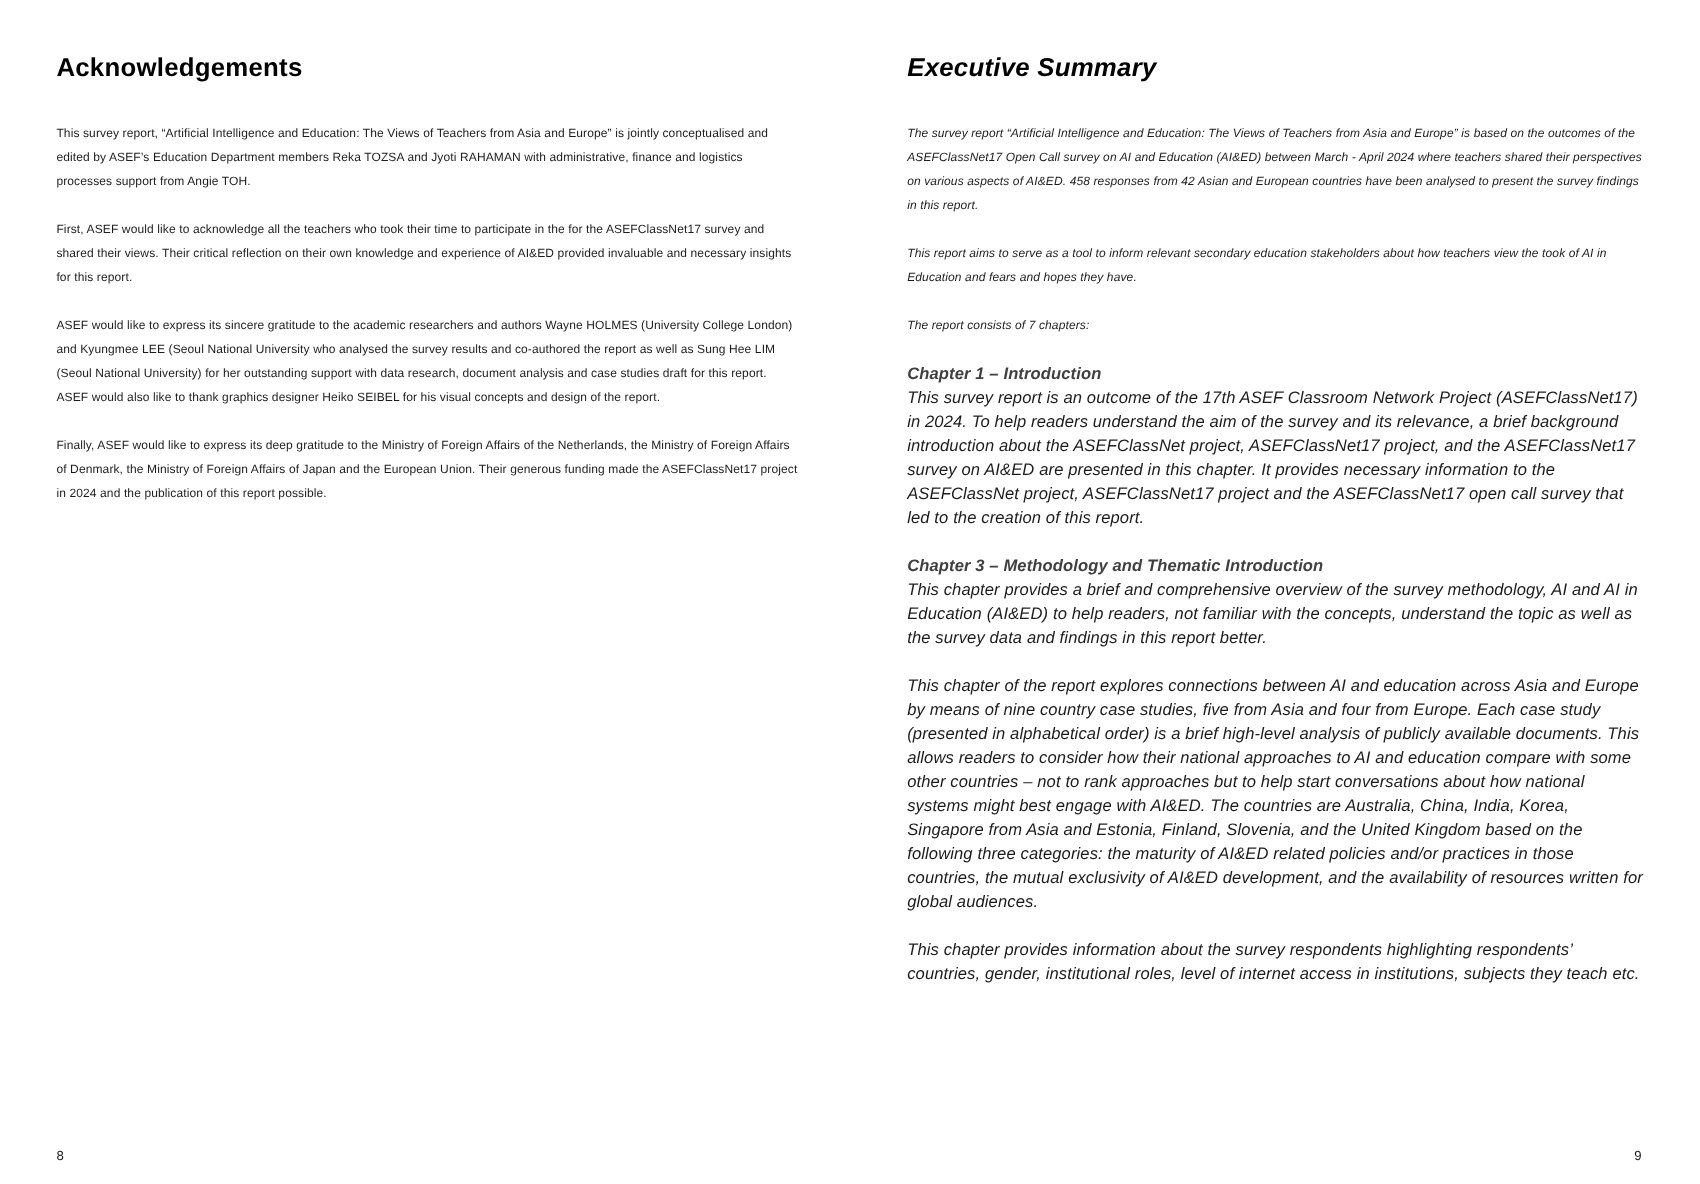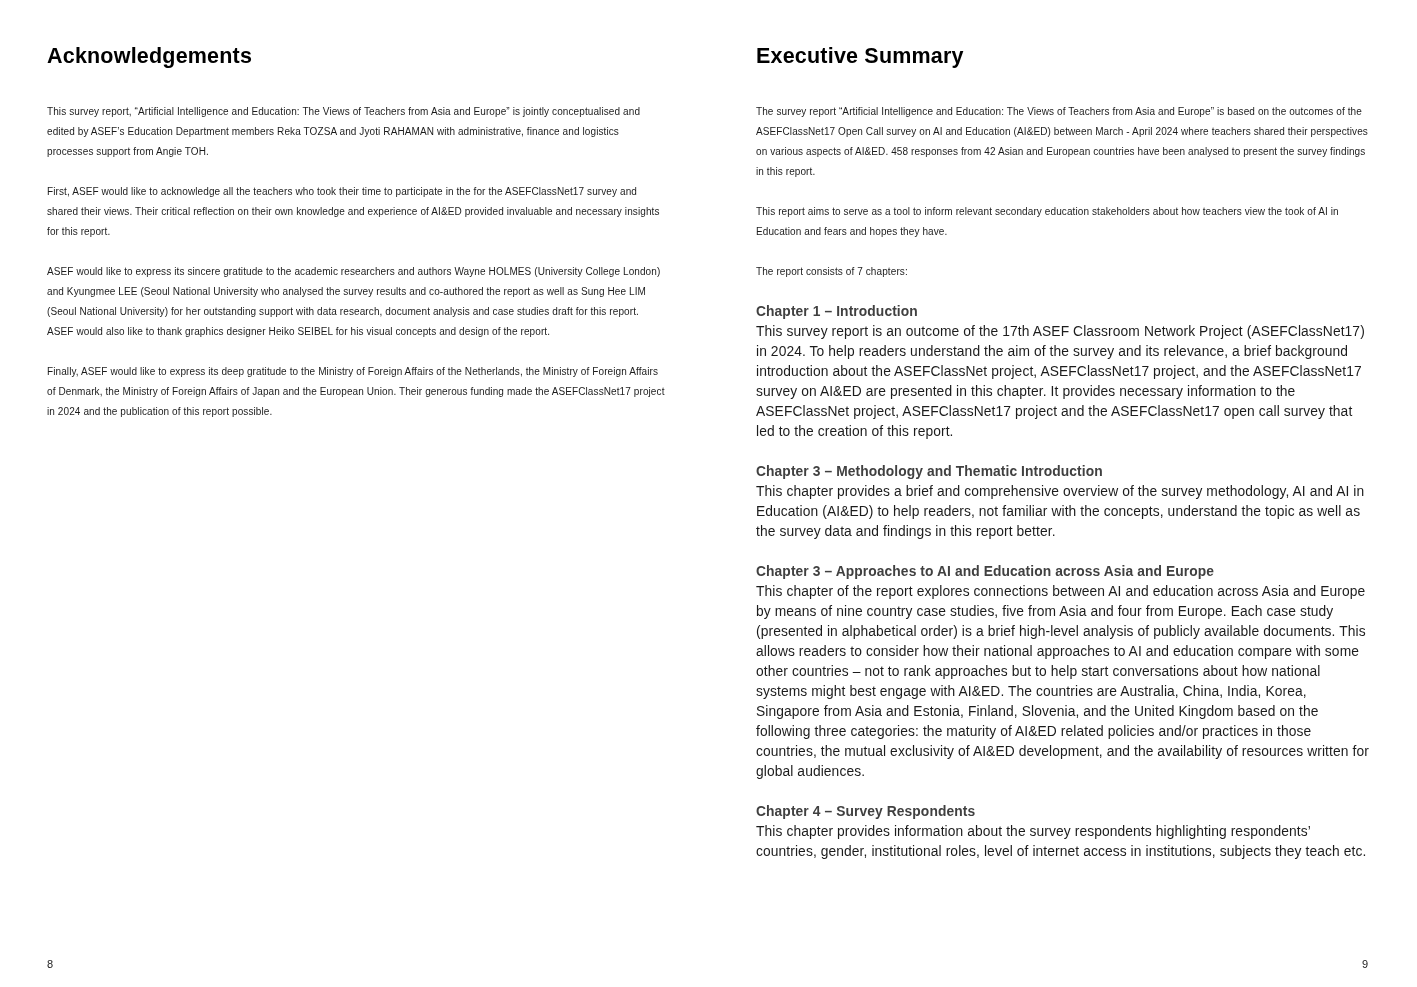--- a/index.html
+++ b/index.html
@@ -10,21 +10,21 @@
     position: relative;
     font-family: "Liberation Sans", sans-serif;
     color: #1c1c1c;
     overflow: hidden;
   }
   .page {
     position: absolute;
     top: 44px;
   }
   .page-left  { left: 47px;  width: 620px; }
-  .page-right { left: 756px; width: 616px; }
+  .page-right { left: 756px; width: 616px; font-style: italic; }
   h1.page-title {
     font-size: 21.5px;
     font-weight: bold;
     letter-spacing: 0.2px;
     margin-bottom: 33px;
     color: #000000;
   }
   p.body-para {
     font-size: 10px;
     line-height: 20px;
@@ -77,26 +77,24 @@
       <h2>Chapter 1 – Introduction</h2>
       <p>This survey report is an outcome of the 17th ASEF Classroom Network Project (ASEFClassNet17) in 2024. To help readers understand the aim of the survey and its relevance, a brief background introduction about the ASEFClassNet project, ASEFClassNet17 project, and the ASEFClassNet17 survey on AI&amp;ED are presented in this chapter. It provides necessary information to the ASEFClassNet project, ASEFClassNet17 project and the ASEFClassNet17 open call survey that led to the creation of this report.</p>
     </div>
 
     <div class="chapter">
       <h2>Chapter 3 – Methodology and Thematic Introduction</h2>
       <p>This chapter provides a brief and comprehensive overview of the survey methodology, AI and AI in Education (AI&amp;ED) to help readers, not familiar with the concepts, understand the topic as well as the survey data and findings in this report better.</p>
     </div>
 
     <div class="chapter">
-      <h2>Chapter 3 – Approaches to AI and Education across Asia and Europe</h2>
       <p>This chapter of the report explores connections between AI and education across Asia and Europe by means of nine country case studies, five from Asia and four from Europe. Each case study (presented in alphabetical order) is a brief high-level analysis of publicly available documents. This allows readers to consider how their national approaches to AI and education compare with some other countries – not to rank approaches but to help start conversations about how national systems might best engage with AI&amp;ED. The countries are Australia, China, India, Korea, Singapore from Asia and Estonia, Finland, Slovenia, and the United Kingdom based on the following three categories: the maturity of AI&amp;ED related policies and/or practices in those countries, the mutual exclusivity of AI&amp;ED development, and the availability of resources written for global audiences.</p>
     </div>
 
     <div class="chapter">
-      <h2>Chapter 4 – Survey Respondents</h2>
       <p>This chapter provides information about the survey respondents highlighting respondents’ countries, gender, institutional roles, level of internet access in institutions, subjects they teach etc.</p>
     </div>
   </section>
 
   <div class="pagenum pagenum-left">8</div>
   <div class="pagenum pagenum-right">9</div>
 
 </div>
 
 </body></html>

